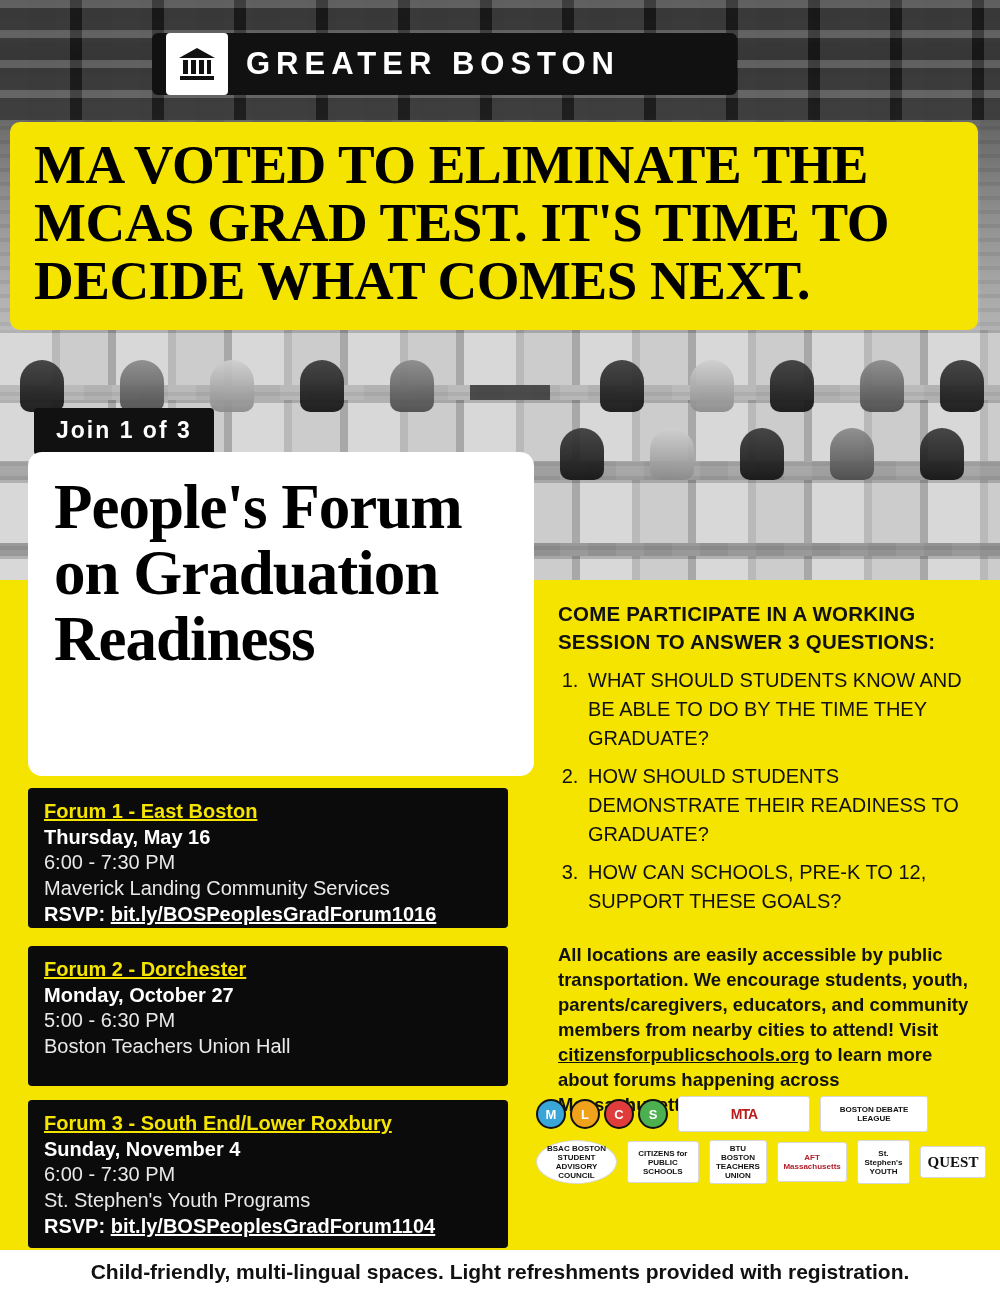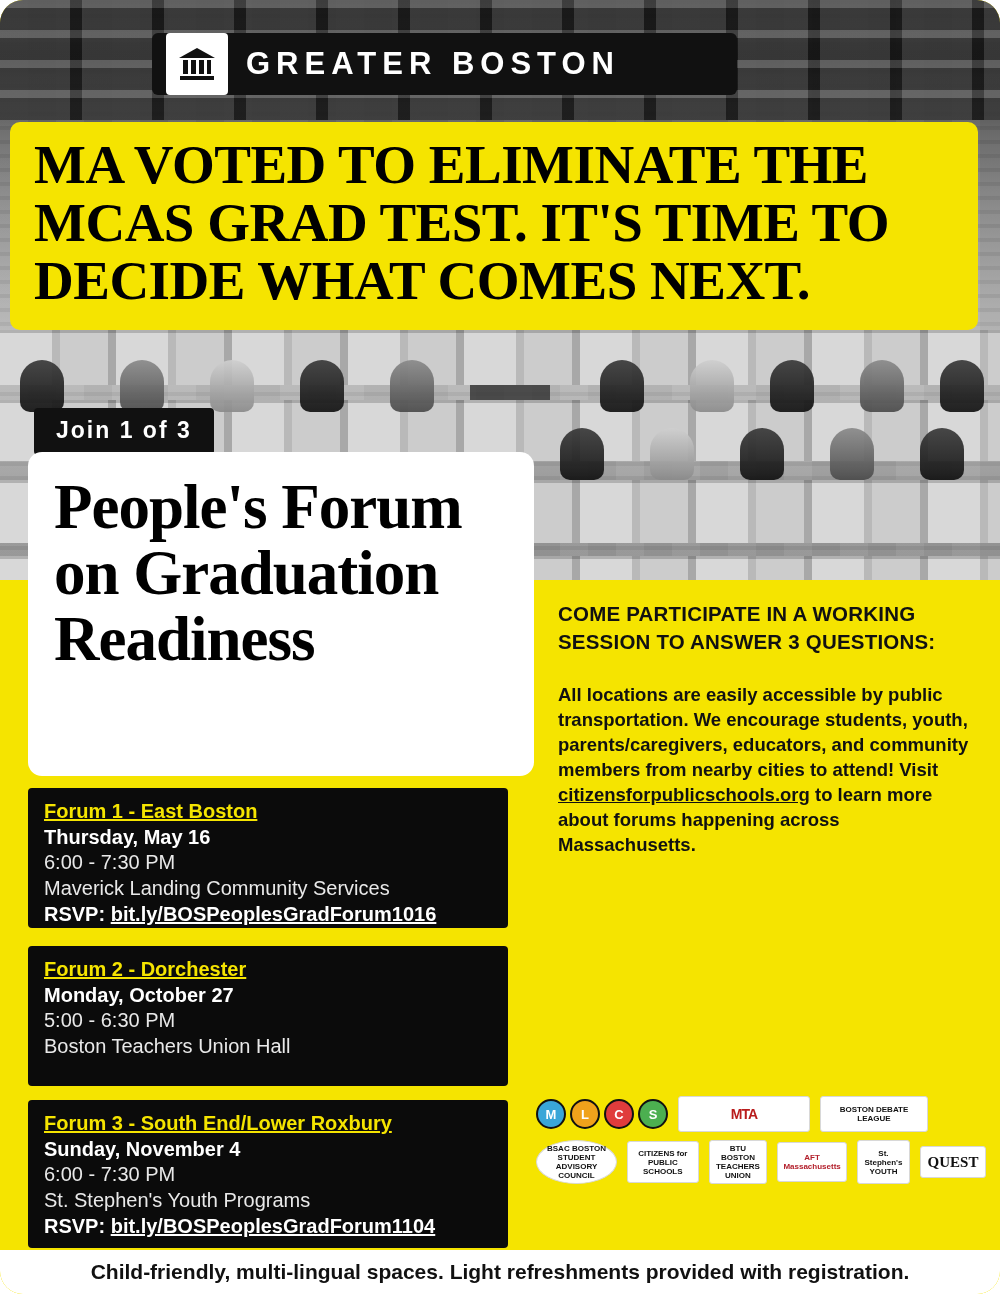--- a/index.html
+++ b/index.html
@@ -8,21 +8,20 @@
     font-family:"Liberation Sans", sans-serif;
     background:#ffffff;
     overflow:hidden;
     position:relative;
   }
   .poster{
     position:relative;
     width:1000px;height:1294px;
     background:#F5E400;
     overflow:hidden;
-    border-radius:23px;
   }
   
   .photo{
     position:absolute;left:0;top:0;width:1000px;height:600px;
     background:
       linear-gradient(180deg, #2b2b2b 0%, #3b3b3b 6%, #191919 9%, #454545 13%, #6b6b6b 22%, #8d8d8d 34%, #a7a7a7 46%, #bdbdbd 58%, #b2b2b2 70%, #9a9a9a 84%, #8f8f8f 100%);
     filter:grayscale(100%);
   }
   .photo:before{
     content:"";position:absolute;left:0;top:0;width:1000px;height:600px;
@@ -261,20 +260,25 @@
   <div class="forum f3">
     <div class="fname">Forum 3 - South End/Lower Roxbury</div>
     <div class="fdate">Sunday, November 4</div>
     <div class="ftime">6:00 - 7:30 PM</div>
     <div class="floc">St. Stephen's Youth Programs</div>
     <div class="frsvp"><span>RSVP: </span><u>bit.ly/BOSPeoplesGradForum1104</u></div>
   </div>
 
   <div class="rightcol">
     <div class="rc-head">COME PARTICIPATE IN A WORKING SESSION TO ANSWER 3 QUESTIONS:</div>
+    <ol class="questions">
+      <li>WHAT SHOULD STUDENTS KNOW AND BE ABLE TO DO BY THE TIME THEY GRADUATE?</li>
+      <li>HOW SHOULD STUDENTS DEMONSTRATE THEIR READINESS TO GRADUATE?</li>
+      <li>HOW CAN SCHOOLS, PRE-K TO 12, SUPPORT THESE GOALS?</li>
+    </ol>
     <div class="rc-para">
       <span>All locations are easily accessible by public transportation. We encourage students, youth, parents/caregivers, educators, and community members from nearby cities to attend! Visit </span><u>citizensforpublicschools.org</u><span> to learn more about forums happening across Massachusetts.</span>
     </div>
   </div>
 
   <div class="logos">
     <div class="logorow">
       <div class="mlcs">
         <span style="background:#3aa6d8;">M</span>
         <span style="background:#f0a21b;">L</span>

